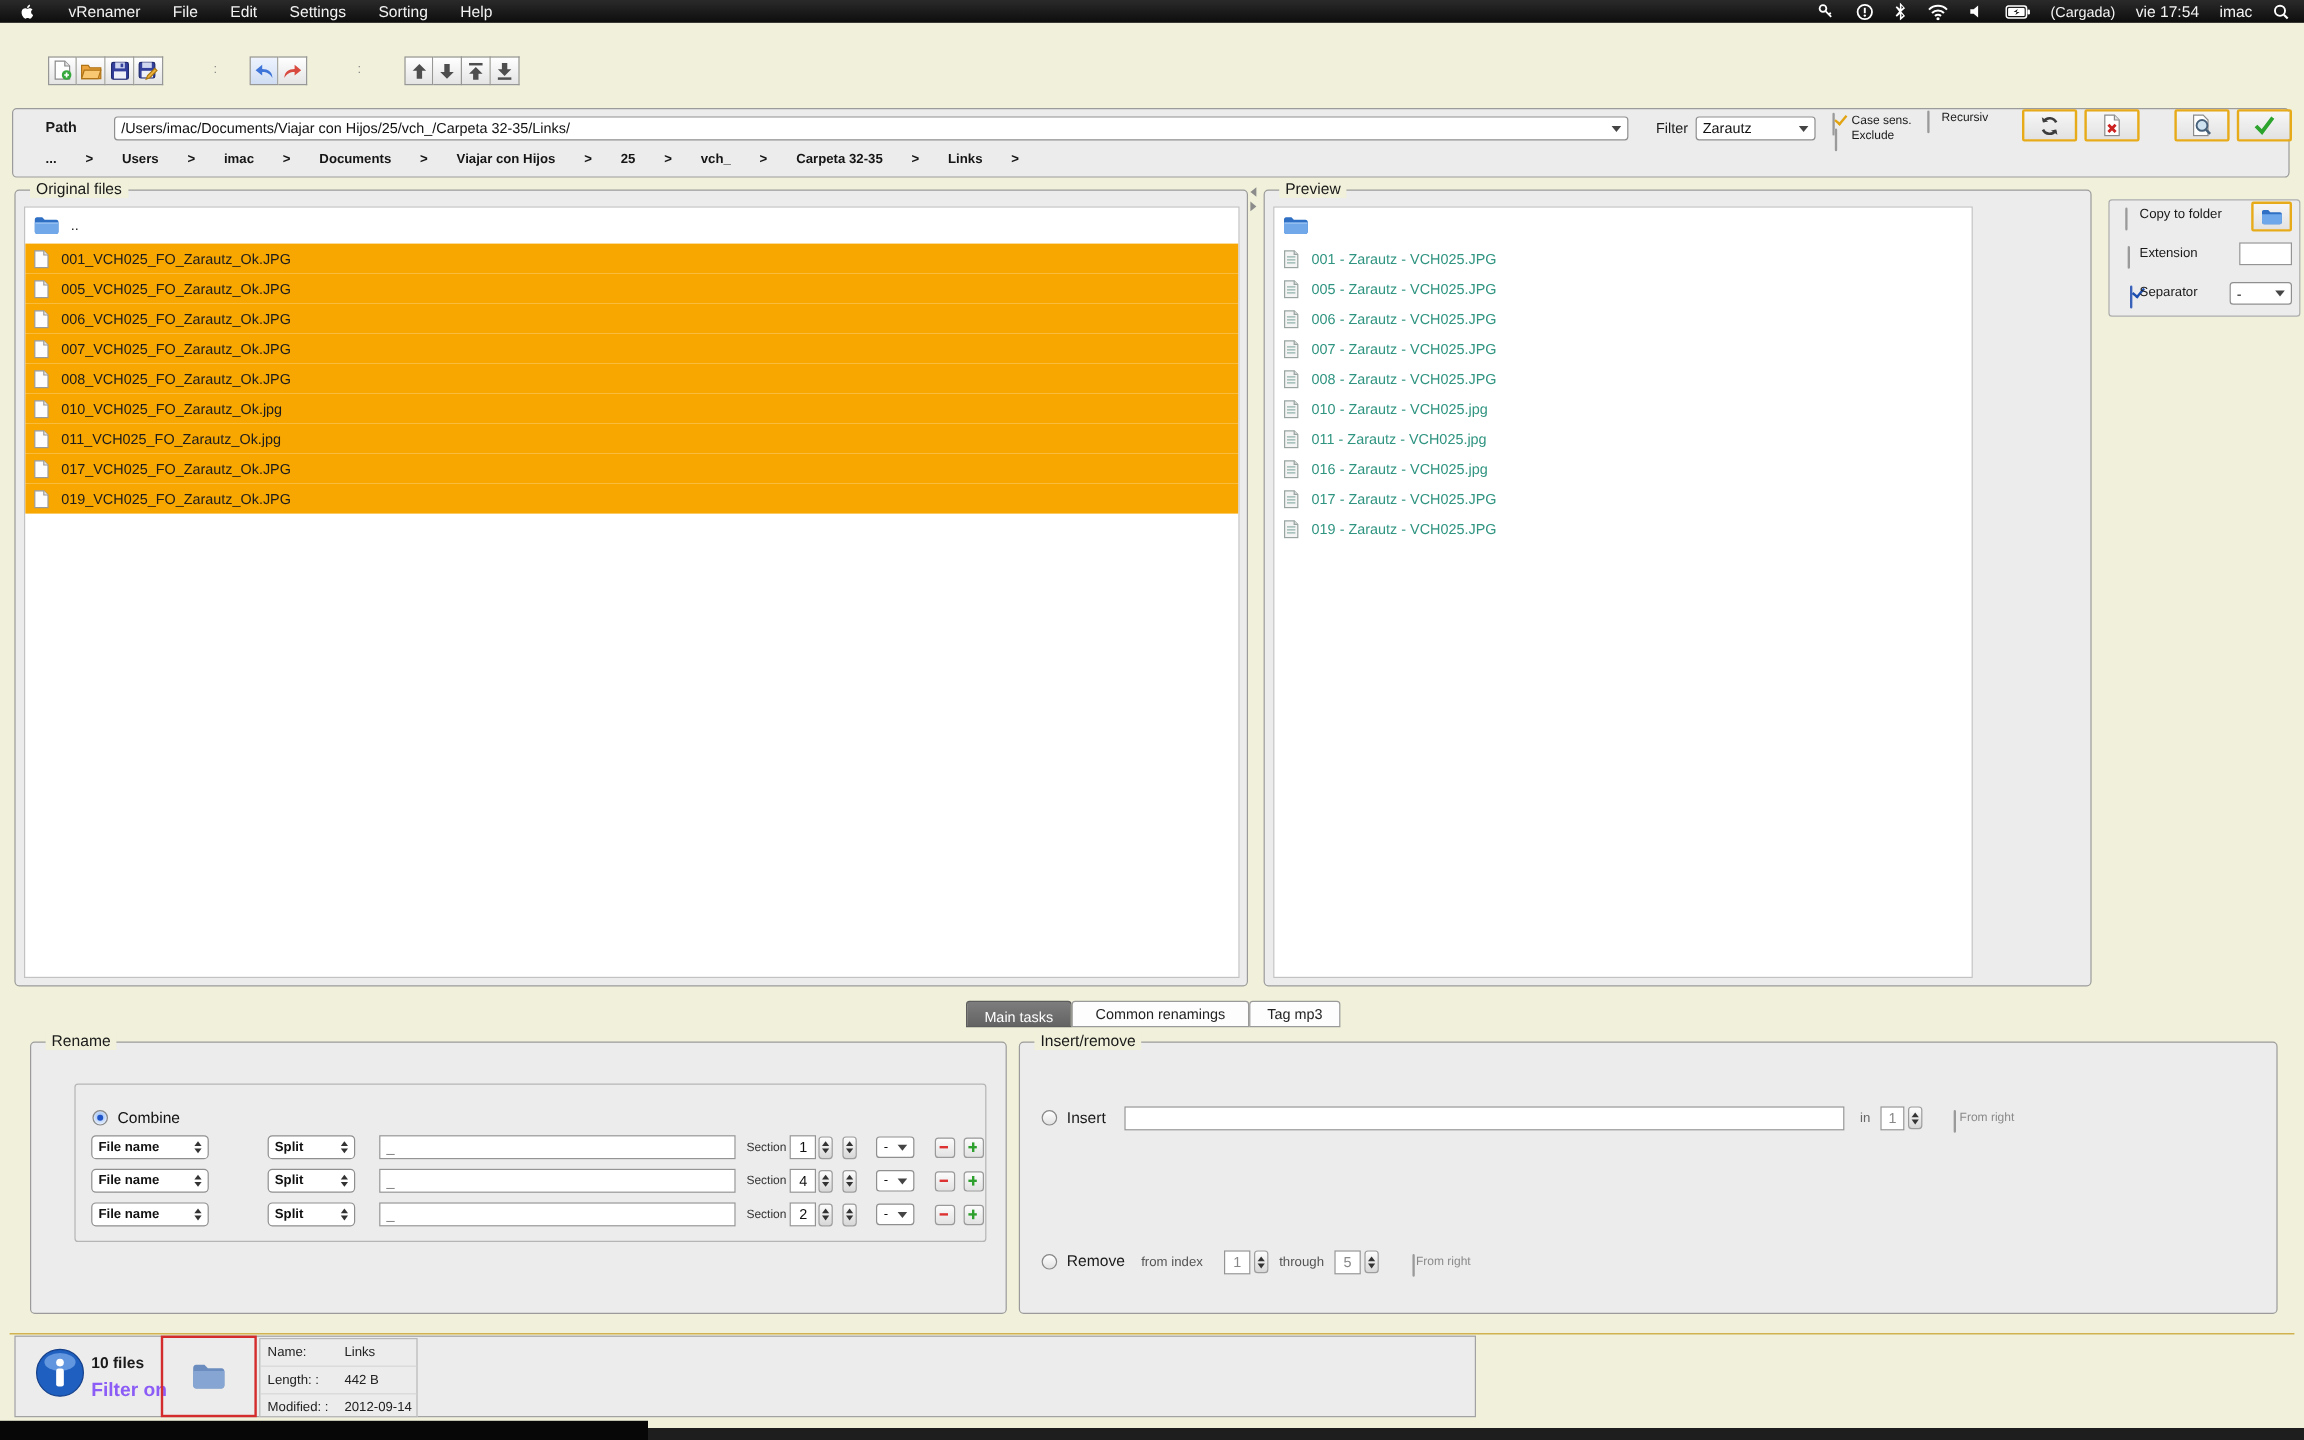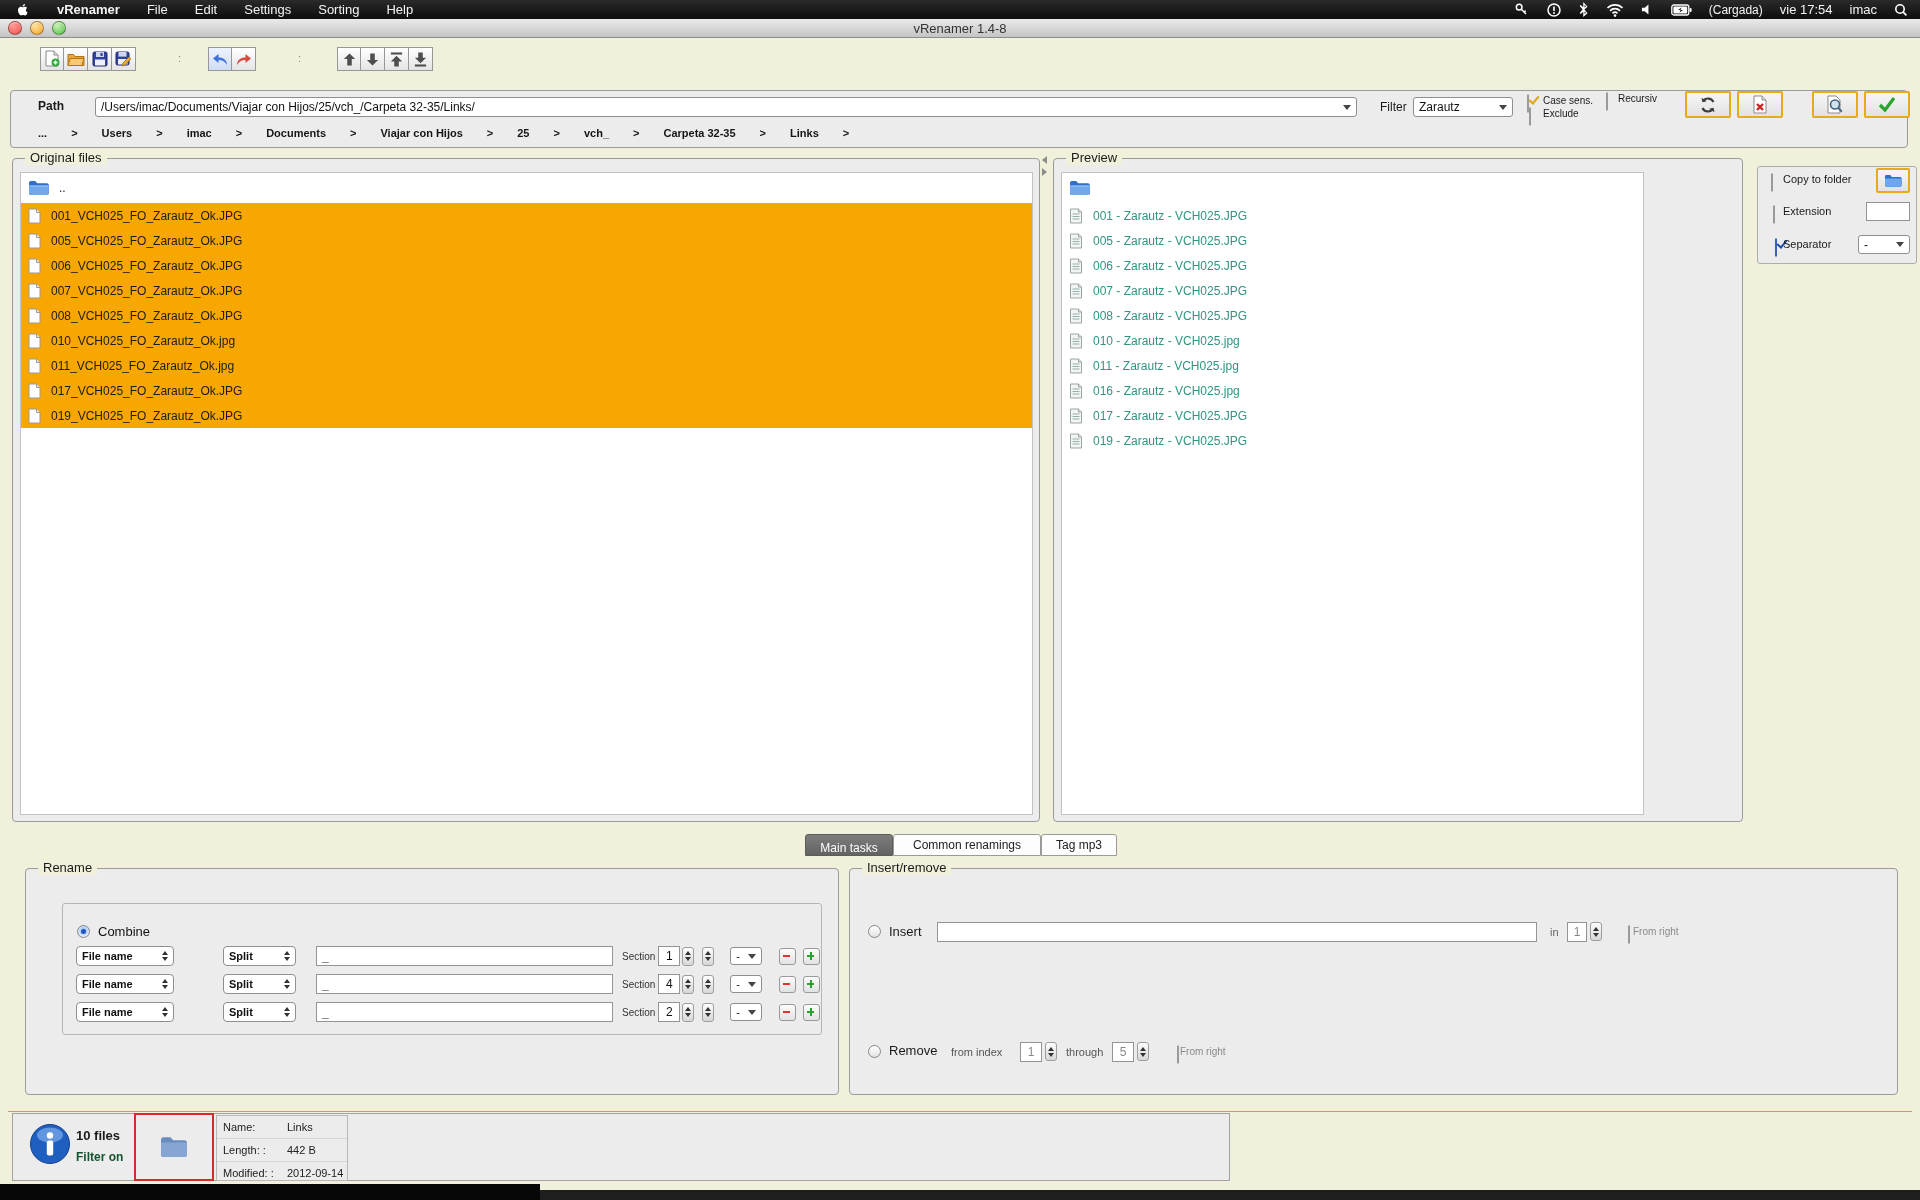--- a/index.html
+++ b/index.html
@@ -3,21 +3,21 @@
 <meta charset="utf-8">
 <style>
   html,body{margin:0;padding:0;background:#000;}
   body{font-family:"Liberation Sans", sans-serif;-webkit-font-smoothing:antialiased;}
   .screen{position:relative;width:1920px;height:1200px;background:#f1f0da;overflow:hidden;}
   .abs{position:absolute;}
 
   
   .menubar{position:absolute;left:0;top:0;width:1920px;height:19px;background:linear-gradient(#2a2a2a,#0d0d0d);color:#f3f3f3;display:flex;align-items:center;font-size:13px;}
   .menubar .left{display:flex;align-items:center;gap:27px;padding-left:16px;}
-  .menubar .appname{font-weight:bold;}
+  .menubar .appname{font-weight:normal;}
   .menubar .right{margin-left:auto;display:flex;align-items:center;gap:17px;padding-right:12px;font-size:12px;}
   .mico{display:flex;align-items:center;justify-content:center;height:19px;}
 
   
   .titlebar{position:absolute;left:0;top:19px;width:1920px;height:18px;background:linear-gradient(#eaeaea,#c4c4c4);border-bottom:1px solid #8d8d8d;display:flex;align-items:center;}
   .tlight{width:12px;height:12px;border-radius:50%;margin-left:8px;border:1px solid rgba(0,0,0,.35);box-shadow:inset 0 1px 1px rgba(255,255,255,.6);}
   .titlebar .wtitle{position:absolute;left:0;right:0;text-align:center;font-size:13px;color:#333;}
 
   
   .tgroup{position:absolute;display:flex;}
@@ -143,26 +143,20 @@
       <span class="mico">
         <svg width="14" height="14" viewBox="0 0 14 14">
             <circle cx="6" cy="6" r="4.2" fill="none" stroke="#fff" stroke-width="1.6"></circle>
             <path d="M9.2 9.2l3.2 3.2" stroke="#fff" stroke-width="1.8"></path>
           </svg>
       </span>
     </div>
   </div>
 
   
-  <div class="titlebar">
-    <span class="wtitle">vRenamer 1.4-8</span>
-    <span class="tlight" style="background:radial-gradient(circle at 35% 30%,#ff9a96,#f4504a);"></span>
-    <span class="tlight" style="background:radial-gradient(circle at 35% 30%,#ffe1a0,#f5a623);"></span>
-    <span class="tlight" style="background:radial-gradient(circle at 35% 30%,#c9f0b4,#52c246);"></span>
-  </div>
 
   
   <div class="tgroup" style="left:40px;top:47px;">
     <span class="tbtn">
       <svg width="17" height="18" viewBox="0 0 17 18">
           <path d="M2 1h8l4 4v11H2z" fill="#fff" stroke="#8a8a8a"></path>
           <path d="M10 1v4h4" fill="#e4e4e4" stroke="#8a8a8a"></path>
           <circle cx="11.5" cy="12.5" r="4" fill="#35a93c"></circle>
           <path d="M9.5 12.5h4M11.5 10.5v4" stroke="#fff" stroke-width="1.4"></path>
         </svg>
@@ -769,21 +763,21 @@
   <div class="abs" style="left:12px;top:1113px;width:1218px;height:68px;background:#ececec;border:1px solid #a2a2a2;box-sizing:border-box;">
     <span class="abs" style="left:16px;top:9px;">
       <svg width="42" height="42" viewBox="0 0 42 42">
           <circle cx="21" cy="21" r="19.5" fill="#1e5fc0" stroke="#15408a"></circle>
           <ellipse cx="21" cy="12" rx="13" ry="7.5" fill="#7aa8e8" opacity="0.75"></ellipse>
           <circle cx="21" cy="12.5" r="3.2" fill="#fff"></circle>
           <rect x="17.8" y="17.5" width="6.4" height="15" rx="2" fill="#fff"></rect>
         </svg>
     </span>
     <span class="lbl" style="left:63px;top:14px;font-size:13px;font-weight:bold;">10 files</span>
-    <span class="lbl" style="left:63px;top:36px;font-size:12px;font-weight:bold;color:#14532d;">Filter on</span>
+    <span class="lbl" style="left:63px;top:36px;font-size:16px;font-weight:bold;color:#8b5cf6;">Filter on</span>
     <div class="abs" style="left:121px;top:-1px;width:80px;height:68px;border:2px solid #d42c2c;box-sizing:border-box;display:flex;align-items:center;justify-content:center;">
       <svg width="30" height="24" viewBox="0 0 30 24">
           <path d="M2 5c0-1.5 1-2.7 2.4-2.7h7l2.8 3h11.4c1.5 0 2.4 1.1 2.4 2.6v11.5c0 1.5-1 2.6-2.5 2.6H4.5C3 22 2 20.9 2 19.4z" fill="#6b8cbe"></path>
           <path d="M2 7.6h26v11.8c0 1.5-1 2.6-2.5 2.6H4.5C3 22 2 20.9 2 19.4z" fill="#86a5d2"></path>
         </svg>
     </div>
     <div class="abs" style="left:203px;top:1px;width:132px;height:66px;background:#ececec;border:1px solid #b8b8b8;box-sizing:border-box;">
       <div class="strow">
           <span class="k">Name:</span>
           <span>Links</span>

